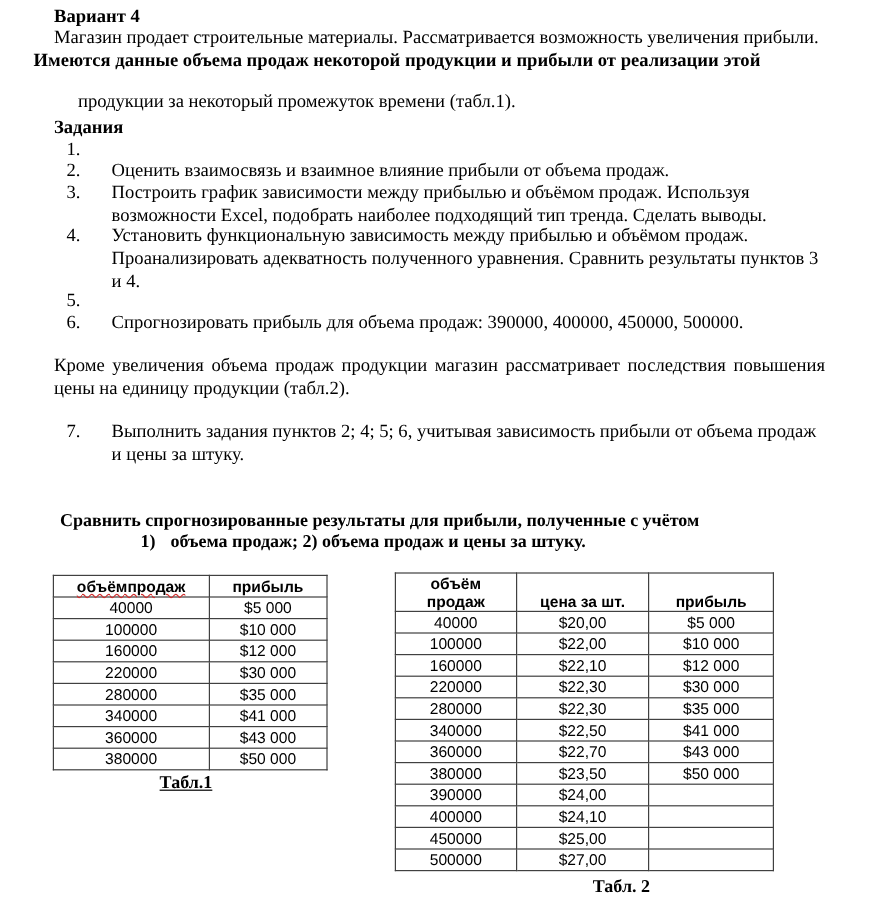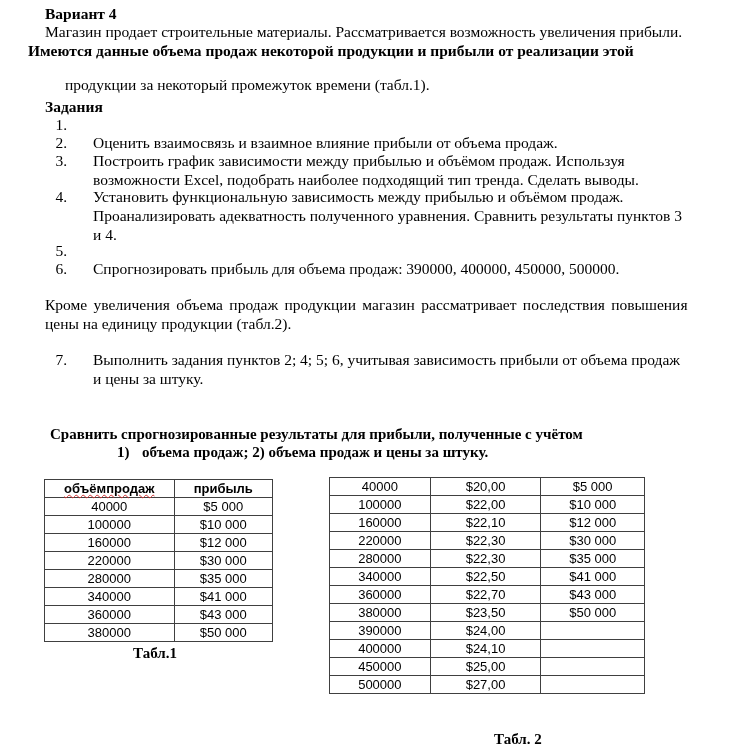--- a/index.html
+++ b/index.html
@@ -108,29 +108,34 @@
   <tr>
         <td>360000</td>
         <td>$43 000</td>
       </tr>
   <tr>
         <td>380000</td>
         <td>$50 000</td>
       </tr>
 </tbody>
   </table>
-<div class="caption" style="left:133px; top:645px;">Табл.1</div>
+<div class="caption" style="left:133px; top:645px;text-decoration:underline;">Табл.1</div>
 
 <table class="t" style="left:329px; top:477px; width:316px;">
   <colgroup>
       <col style="width:101px">
       <col style="width:111px">
       <col style="width:104px">
     </colgroup>
   <tbody>
+      <tr>
+    <th style="height:31px; line-height:15px;"><span>объём</span><br><span>продаж</span></th>
+    <th style="height:31px; line-height:15px;">цена за шт.</th>
+    <th style="height:31px; line-height:15px;">прибыль</th>
+  </tr>
   <tr>
         <td>40000</td>
         <td>$20,00</td>
         <td>$5 000</td>
       </tr>
   <tr>
         <td>100000</td>
         <td>$22,00</td>
         <td>$10 000</td>
       </tr>

